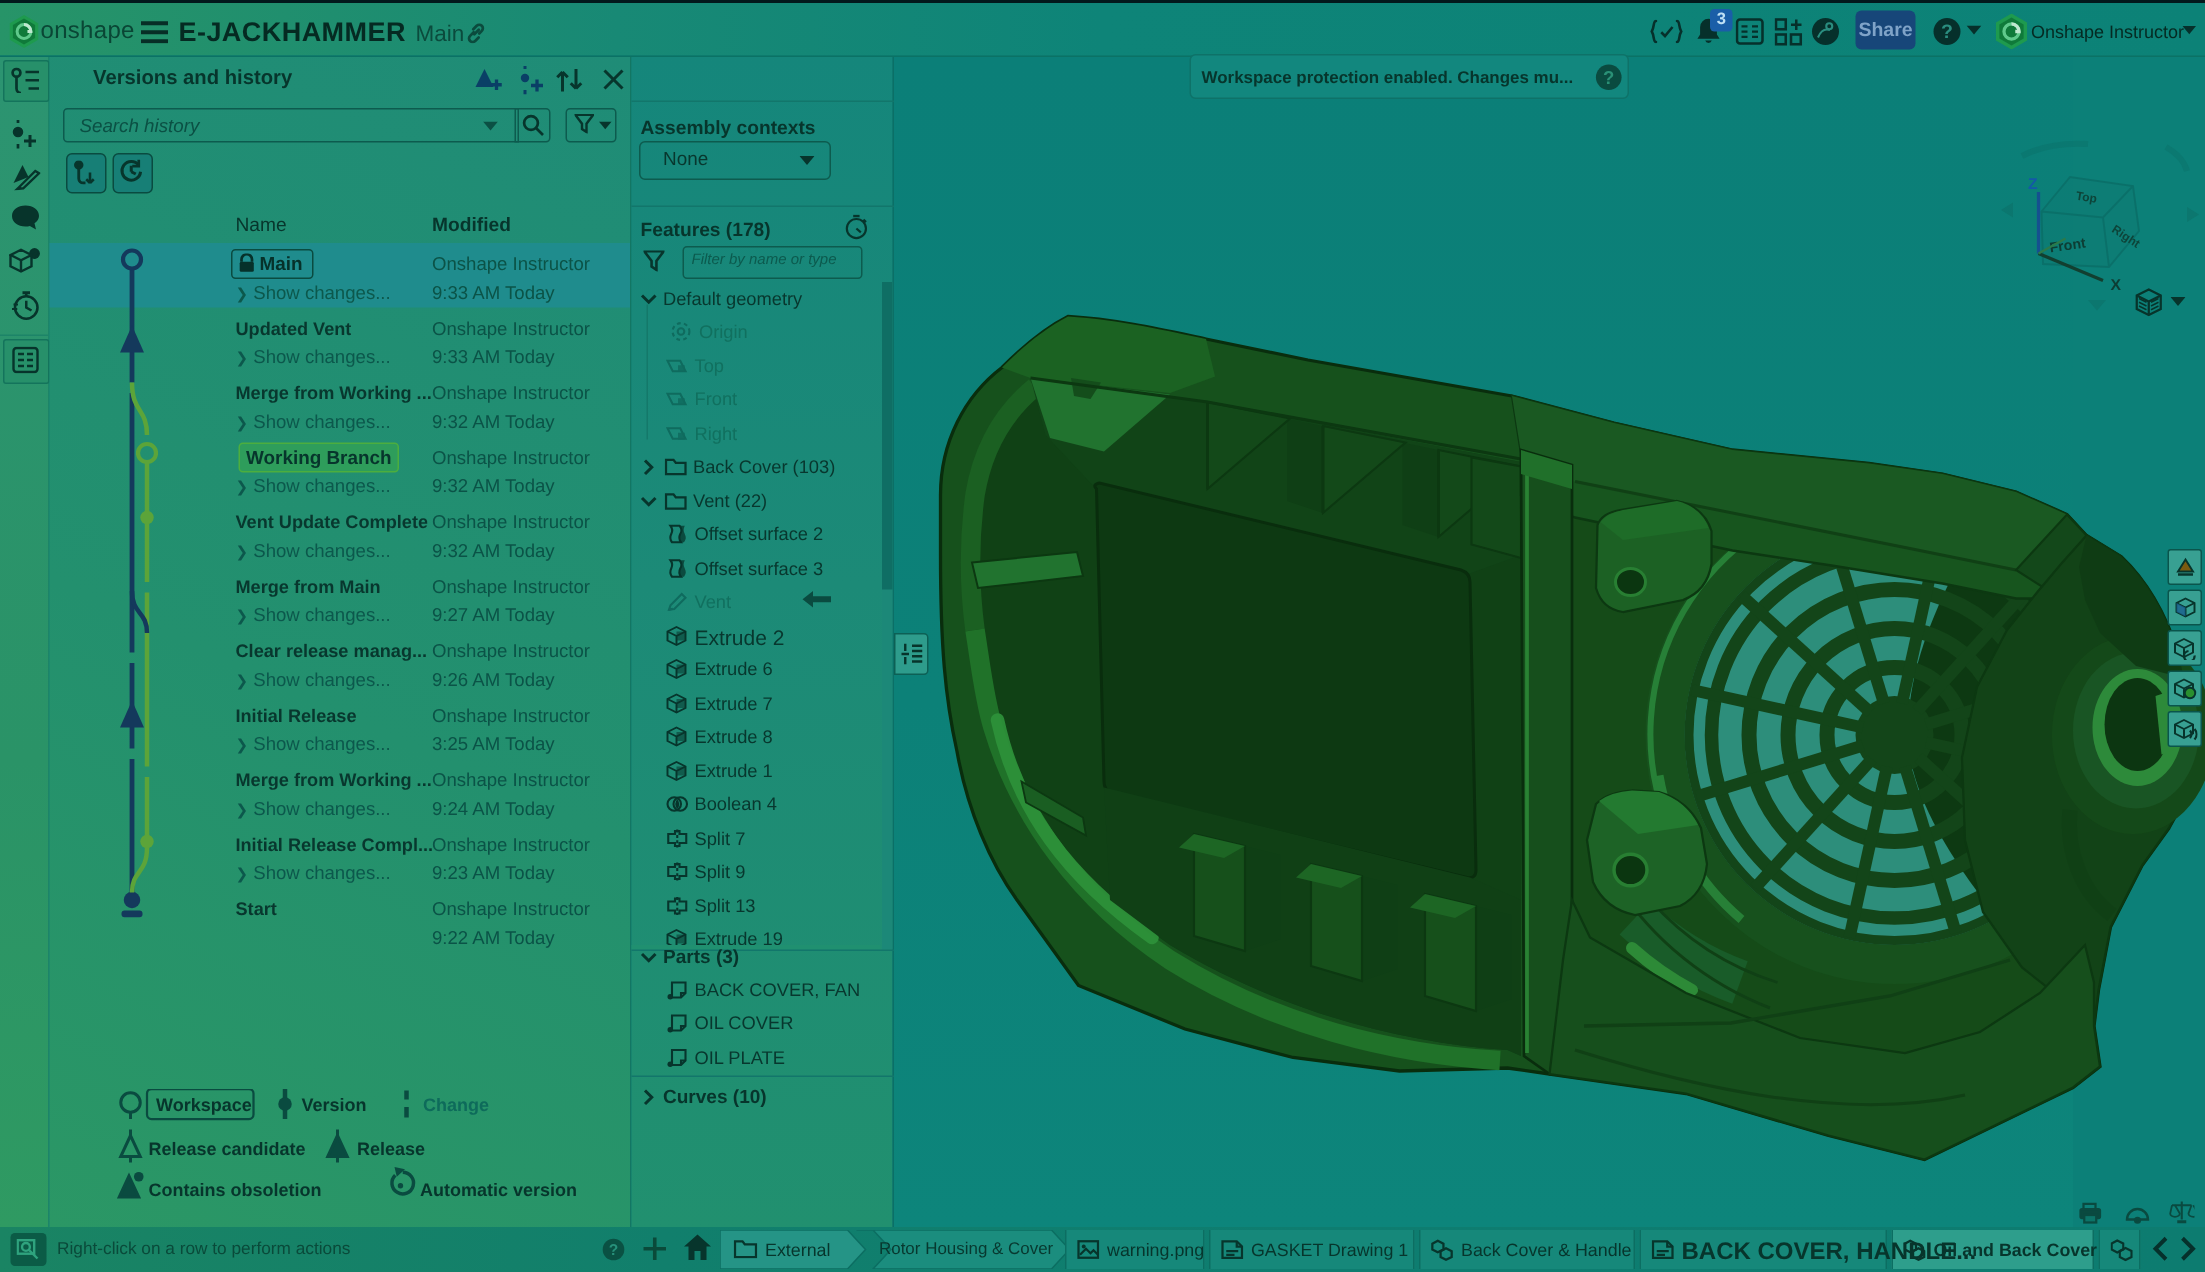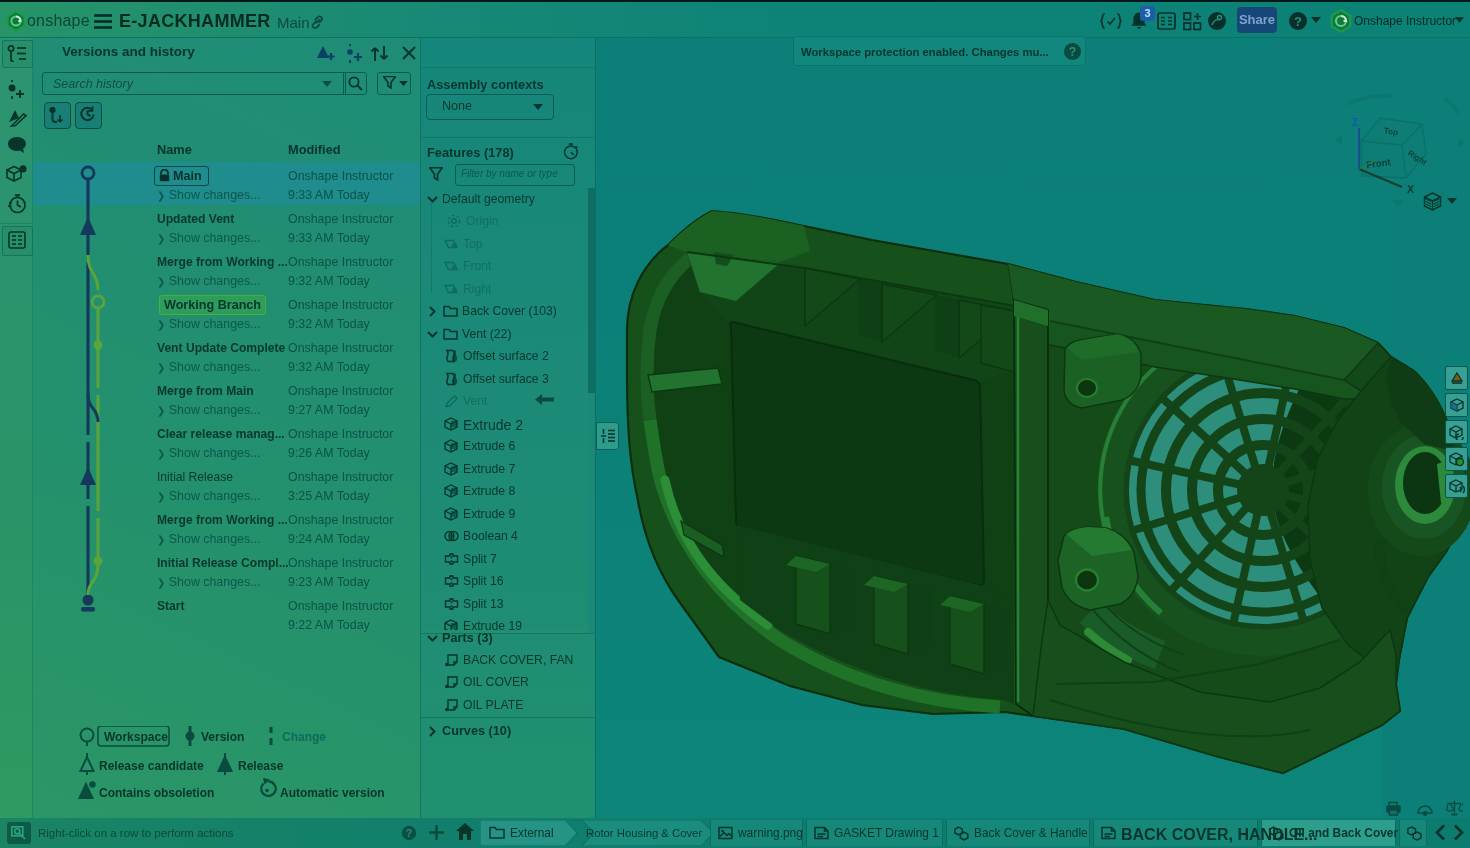--- a/index.html
+++ b/index.html
@@ -203,21 +203,21 @@
     </svg>
  <div class="abs" style="left:42px;top:64px;width:25px;height:25px;background:#177F76;border:1.5px solid #0A4B40;border-radius:4px"></div>
  <svg class="abs" style="left:46px;top:68px" width="17" height="17" viewBox="0 0 17 17">
       <g stroke="#07352C" stroke-width="2" fill="none">
         <path d="M13.5 4.2 A6.2 6.2 0 1 0 14.7 8.5"></path>
         <path d="M13.5 0.5 V4.8 H9.2" stroke-width="1.8"></path>
         <line x1="8.5" y1="8.5" x2="8.5" y2="4.5"></line>
         <line x1="8.5" y1="8.5" x2="11.5" y2="10"></line>
       </g>
     </svg>
- <div class="abs" style="left:124px;top:104px;font-size:12.8px;font-weight:bold;color:#07352C">Name</div>
+ <div class="abs" style="left:124px;top:104px;font-size:12.8px;font-weight:normal;color:#07352C">Name</div>
  <div class="abs" style="left:255px;top:104px;font-size:12.8px;font-weight:bold;color:#07352C">Modified</div>
  <div class="abs" style="left:0;top:124px;width:387px;height:43px;background:#1F8C8D"></div>
  <div class="abs" style="left:121px;top:128px;padding:2px 6px 2px 4px;border:1.5px solid #0A4B40;border-radius:3px;font-size:12.6px;font-weight:bold;color:#06312A;white-space:nowrap"><svg style="display:inline-block;vertical-align:-2px;margin-right:3px" width="11" height="13" viewBox="0 0 11 13">
         <path d="M2 5.5 V4 a3.5 3.5 0 0 1 7 0 V5.5" fill="none" stroke="#06312A" stroke-width="1.8"></path>
         <rect x="0.8" y="5.5" width="9.4" height="6.7" rx="1" fill="#06312A"></rect>
       </svg>Main</div>
  <div class="abs" style="left:124px;top:150px;font-size:12.4px;color:#0C584C;white-space:nowrap"><span style="font-size:10px">❯</span> Show changes...</div>
  <div class="abs" style="left:255px;top:131px;font-size:12.4px;color:#0B5347;white-space:nowrap">Onshape Instructor</div>
  <div class="abs" style="left:255px;top:150px;font-size:12.4px;color:#0B5347;white-space:nowrap">9:33 AM Today</div>
  <div class="abs" style="left:124px;top:174px;font-size:12.1px;font-weight:bold;color:#08372E;white-space:nowrap;max-width:131px;overflow:hidden">Updated Vent</div>
@@ -237,21 +237,21 @@
  <div class="abs" style="left:255px;top:303px;font-size:12.4px;color:#0B5347;white-space:nowrap">Onshape Instructor</div>
  <div class="abs" style="left:255px;top:322px;font-size:12.4px;color:#0B5347;white-space:nowrap">9:32 AM Today</div>
  <div class="abs" style="left:124px;top:346px;font-size:12.1px;font-weight:bold;color:#08372E;white-space:nowrap;max-width:131px;overflow:hidden">Merge from Main</div>
  <div class="abs" style="left:124px;top:365px;font-size:12.4px;color:#0C584C;white-space:nowrap"><span style="font-size:10px">❯</span> Show changes...</div>
  <div class="abs" style="left:255px;top:346px;font-size:12.4px;color:#0B5347;white-space:nowrap">Onshape Instructor</div>
  <div class="abs" style="left:255px;top:365px;font-size:12.4px;color:#0B5347;white-space:nowrap">9:27 AM Today</div>
  <div class="abs" style="left:124px;top:389px;font-size:12.1px;font-weight:bold;color:#08372E;white-space:nowrap;max-width:131px;overflow:hidden">Clear release manag...</div>
  <div class="abs" style="left:124px;top:408px;font-size:12.4px;color:#0C584C;white-space:nowrap"><span style="font-size:10px">❯</span> Show changes...</div>
  <div class="abs" style="left:255px;top:389px;font-size:12.4px;color:#0B5347;white-space:nowrap">Onshape Instructor</div>
  <div class="abs" style="left:255px;top:408px;font-size:12.4px;color:#0B5347;white-space:nowrap">9:26 AM Today</div>
- <div class="abs" style="left:124px;top:432px;font-size:12.1px;font-weight:normal;color:#08372E;white-space:nowrap;max-width:131px;overflow:hidden">Initial Release</div>
+ <div class="abs" style="left:124px;top:432px;font-size:12.1px;font-weight:bold;color:#08372E;white-space:nowrap;max-width:131px;overflow:hidden">Initial Release</div>
  <div class="abs" style="left:124px;top:451px;font-size:12.4px;color:#0C584C;white-space:nowrap"><span style="font-size:10px">❯</span> Show changes...</div>
  <div class="abs" style="left:255px;top:432px;font-size:12.4px;color:#0B5347;white-space:nowrap">Onshape Instructor</div>
  <div class="abs" style="left:255px;top:451px;font-size:12.4px;color:#0B5347;white-space:nowrap">3:25 AM Today</div>
  <div class="abs" style="left:124px;top:475px;font-size:12.1px;font-weight:bold;color:#08372E;white-space:nowrap;max-width:131px;overflow:hidden">Merge from Working ...</div>
  <div class="abs" style="left:124px;top:494px;font-size:12.4px;color:#0C584C;white-space:nowrap"><span style="font-size:10px">❯</span> Show changes...</div>
  <div class="abs" style="left:255px;top:475px;font-size:12.4px;color:#0B5347;white-space:nowrap">Onshape Instructor</div>
  <div class="abs" style="left:255px;top:494px;font-size:12.4px;color:#0B5347;white-space:nowrap">9:24 AM Today</div>
  <div class="abs" style="left:124px;top:518px;font-size:12.1px;font-weight:bold;color:#08372E;white-space:nowrap;max-width:131px;overflow:hidden">Initial Release Compl...</div>
  <div class="abs" style="left:124px;top:537px;font-size:12.4px;color:#0C584C;white-space:nowrap"><span style="font-size:10px">❯</span> Show changes...</div>
  <div class="abs" style="left:255px;top:518px;font-size:12.4px;color:#0B5347;white-space:nowrap">Onshape Instructor</div>
@@ -435,21 +435,21 @@
       </g>
     </svg>
  <div class="abs" style="left:42px;top:446px;font-size:12.2px;color:#08372E;white-space:nowrap">Extrude 8</div>
  <svg class="abs" style="left:23px;top:469px" width="15" height="14" viewBox="0 0 15 14">
       <g fill="none" stroke="#07352C" stroke-width="1.3">
         <path d="M7 1 L13 4 V10 L7 13 L1 10 V4 Z"></path>
         <path d="M1 4 L7 7 L13 4 M7 7 V13"></path>
         <rect x="7" y="4" width="6" height="6" fill="#07352C" opacity=".55" stroke="none"></rect>
       </g>
     </svg>
- <div class="abs" style="left:42px;top:469px;font-size:12.2px;color:#08372E;white-space:nowrap">Extrude 9</div>
+ <div class="abs" style="left:42px;top:469px;font-size:12.2px;color:#08372E;white-space:nowrap">Extrude 1</div>
  <svg class="abs" style="left:23px;top:491px" width="15" height="14" viewBox="0 0 15 14">
       <g fill="none" stroke="#07352C" stroke-width="1.4">
         <circle cx="5.5" cy="7" r="4.5"></circle>
         <circle cx="9.5" cy="7" r="4.5"></circle>
         <path d="M7.5 3.8 A4.5 4.5 0 0 1 7.5 10.2 A4.5 4.5 0 0 1 7.5 3.8" fill="#07352C" stroke="none"></path>
       </g>
     </svg>
  <div class="abs" style="left:42px;top:491px;font-size:12.2px;color:#08372E;white-space:nowrap">Boolean 4</div>
  <svg class="abs" style="left:23px;top:514px" width="15" height="14" viewBox="0 0 15 14">
       <g fill="none" stroke="#07352C" stroke-width="1.4">
@@ -457,21 +457,21 @@
         <line x1="7.5" y1="1" x2="7.5" y2="13" stroke-dasharray="2 1.6"></line>
       </g>
     </svg>
  <div class="abs" style="left:42px;top:514px;font-size:12.2px;color:#08372E;white-space:nowrap">Split 7</div>
  <svg class="abs" style="left:23px;top:536px" width="15" height="14" viewBox="0 0 15 14">
       <g fill="none" stroke="#07352C" stroke-width="1.4">
         <path d="M1.5 4 H6 V2 H9 V4 H13.5 V10 H9 V12 H6 V10 H1.5 Z"></path>
         <line x1="7.5" y1="1" x2="7.5" y2="13" stroke-dasharray="2 1.6"></line>
       </g>
     </svg>
- <div class="abs" style="left:42px;top:536px;font-size:12.2px;color:#08372E;white-space:nowrap">Split 16</div>
+ <div class="abs" style="left:42px;top:536px;font-size:12.2px;color:#08372E;white-space:nowrap">Split 9</div>
  <svg class="abs" style="left:23px;top:559px" width="15" height="14" viewBox="0 0 15 14">
       <g fill="none" stroke="#07352C" stroke-width="1.4">
         <path d="M1.5 4 H6 V2 H9 V4 H13.5 V10 H9 V12 H6 V10 H1.5 Z"></path>
         <line x1="7.5" y1="1" x2="7.5" y2="13" stroke-dasharray="2 1.6"></line>
       </g>
     </svg>
  <div class="abs" style="left:42px;top:559px;font-size:12.2px;color:#08372E;white-space:nowrap">Split 13</div>
  <svg class="abs" style="left:23px;top:581px" width="15" height="14" viewBox="0 0 15 14">
       <g fill="none" stroke="#07352C" stroke-width="1.3">
         <path d="M7 1 L13 4 V10 L7 13 L1 10 V4 Z"></path>

